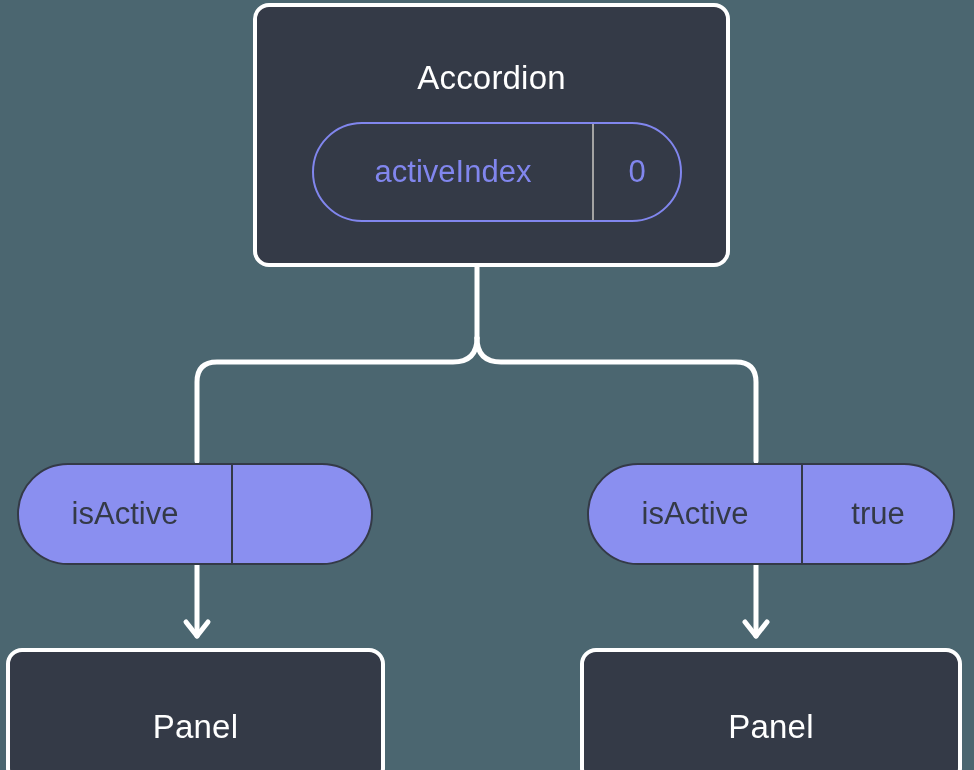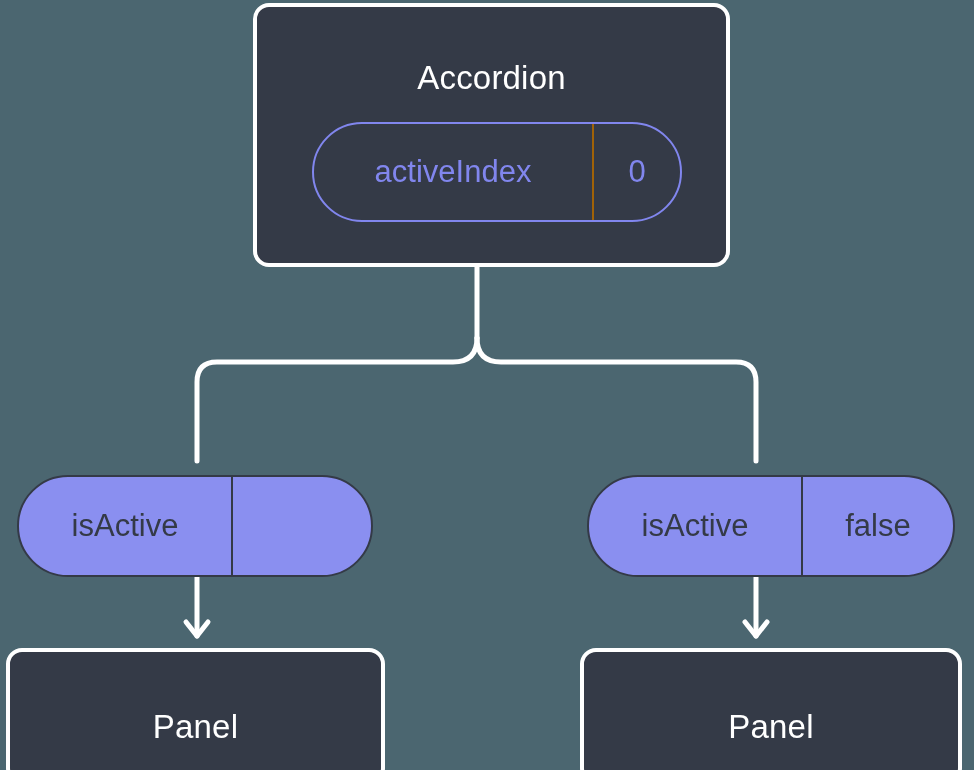--- a/index.html
+++ b/index.html
@@ -85,40 +85,39 @@
   #accordion-state-pill .pill-val {
     display: flex;
     align-items: center;
     justify-content: center;
     color: #8186ee;
     font-size: 31px;
     white-space: nowrap;
   }
   #accordion-state-pill .pill-key {
     width: 280px;
-    border-right: 2px solid #a16207;
+    border-right: 2px solid #a3a3a3;
     box-sizing: border-box;
   }
   #accordion-state-pill .pill-val {
     flex: 1;
   }
 
   
   .prop-pill {
     position: absolute;
     box-sizing: border-box;
     height: 102px;
     background: #8a8ff0;
     border: 2px solid #343a47;
     border-radius: 51px;
     display: flex;
     align-items: stretch;
     overflow: hidden;
     z-index: 2;
-    margin-top: 12px;
   }
   .prop-pill .pill-key,
   .prop-pill .pill-val {
     display: flex;
     align-items: center;
     justify-content: center;
     color: #343a47;
     font-size: 31px;
     white-space: nowrap;
     box-sizing: border-box;
@@ -191,21 +190,21 @@
       <div class="pill-val">0</div>
     </div>
   </div>
 
   <div class="prop-pill" id="pill-left">
     <div class="pill-key">isActive</div>
   </div>
 
   <div class="prop-pill" id="pill-right">
     <div class="pill-key">isActive</div>
-    <div class="pill-val">false</div>
+    <div class="pill-val">true</div>
   </div>
 
   <div class="node-box" id="panel-left">
     <div class="node-title">Panel</div>
   </div>
 
   <div class="node-box" id="panel-right">
     <div class="node-title">Panel</div>
   </div>
 

